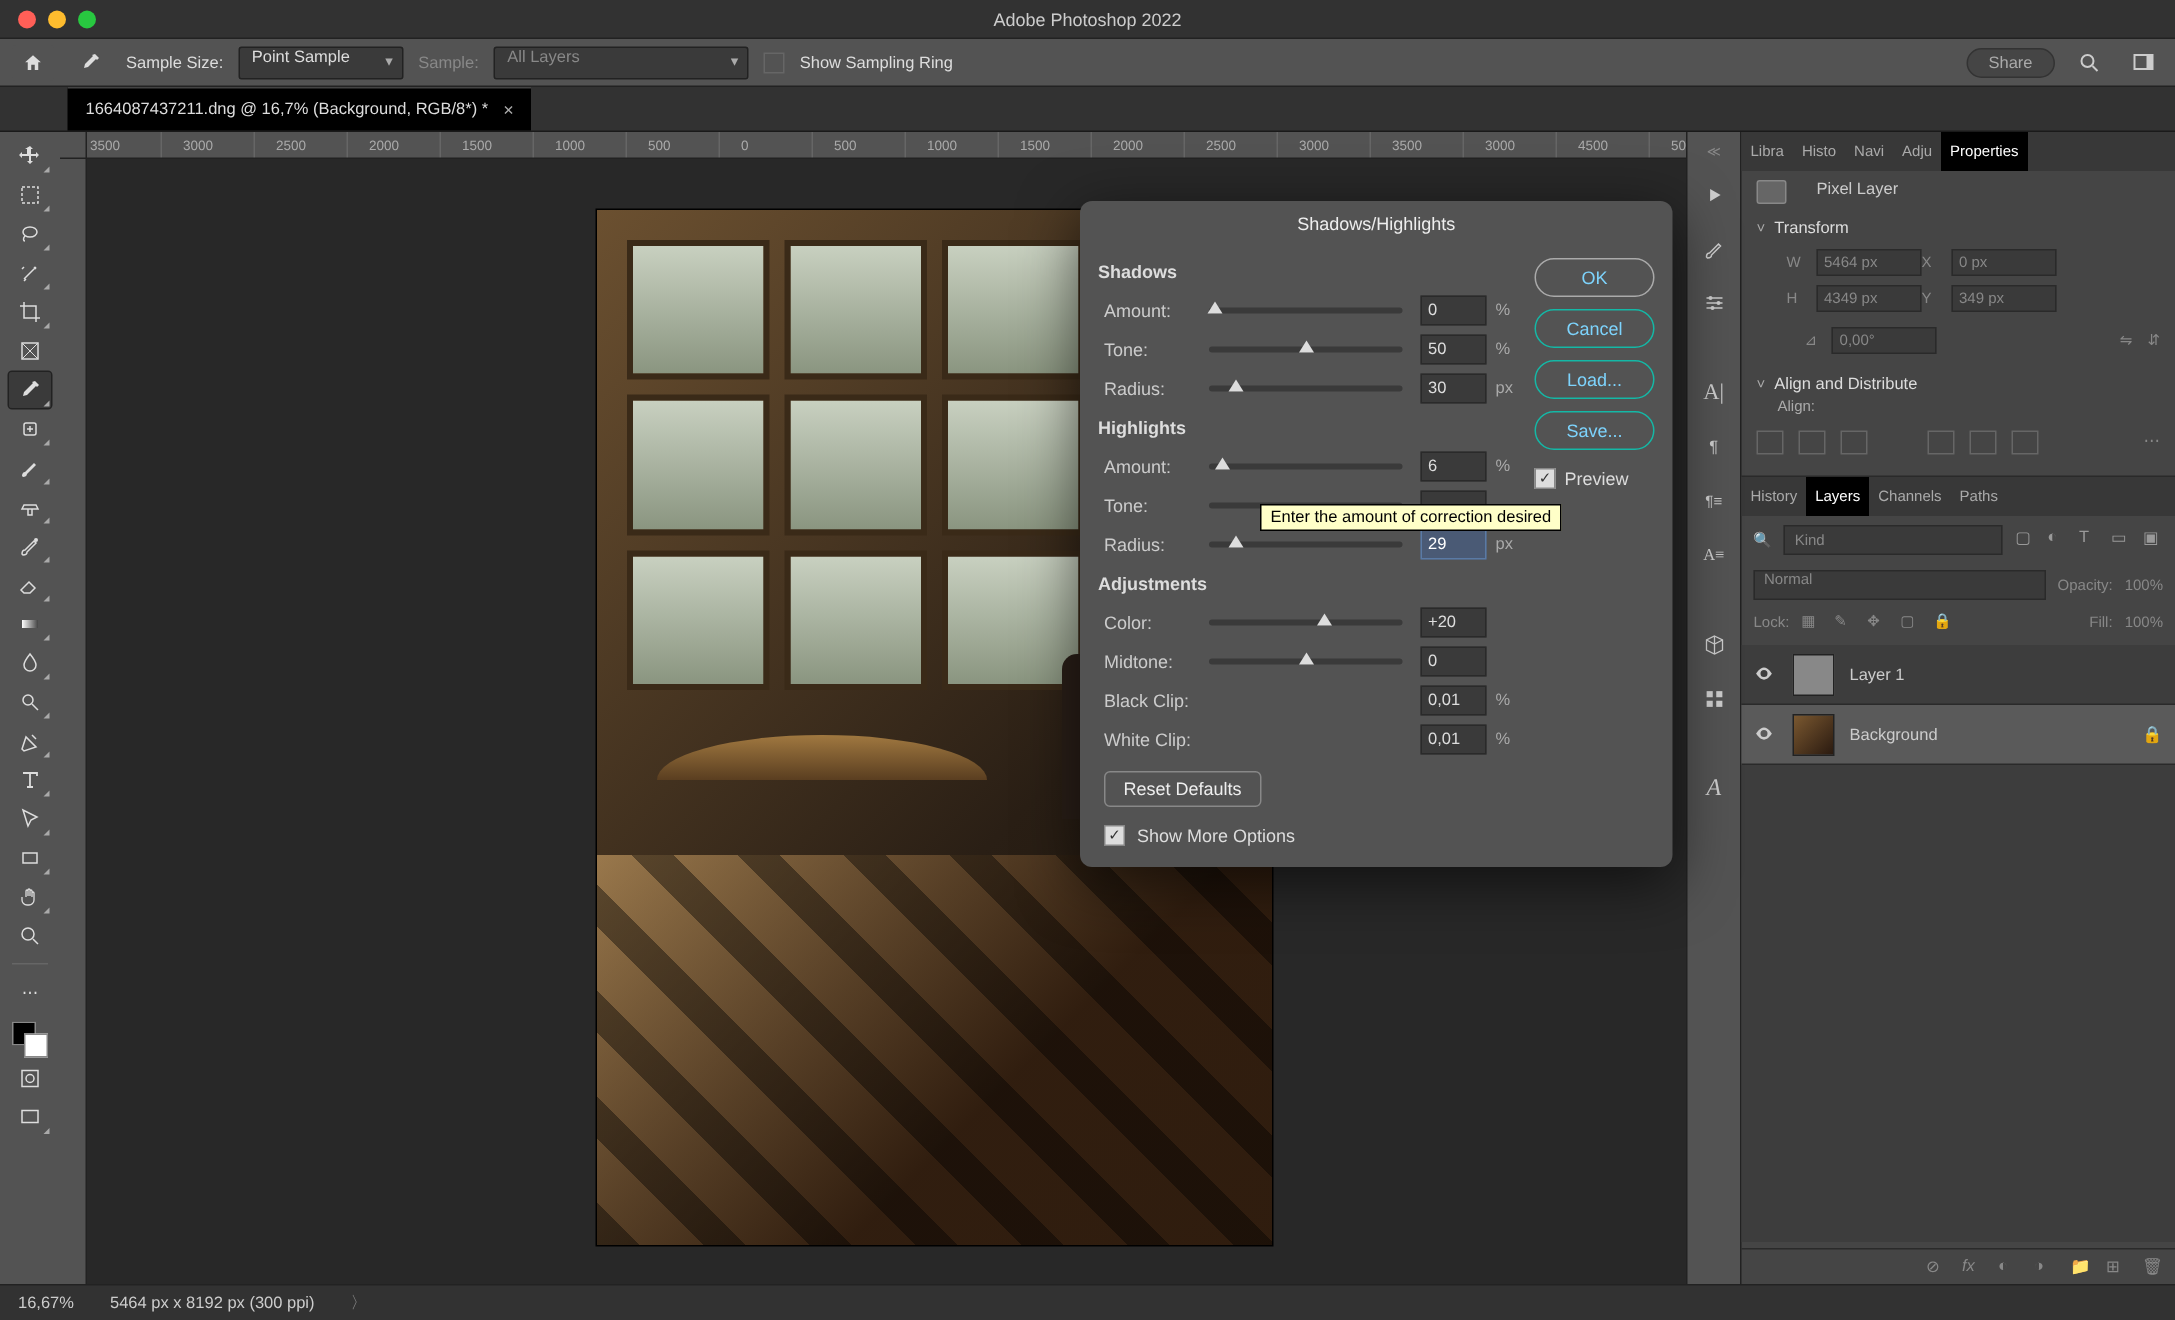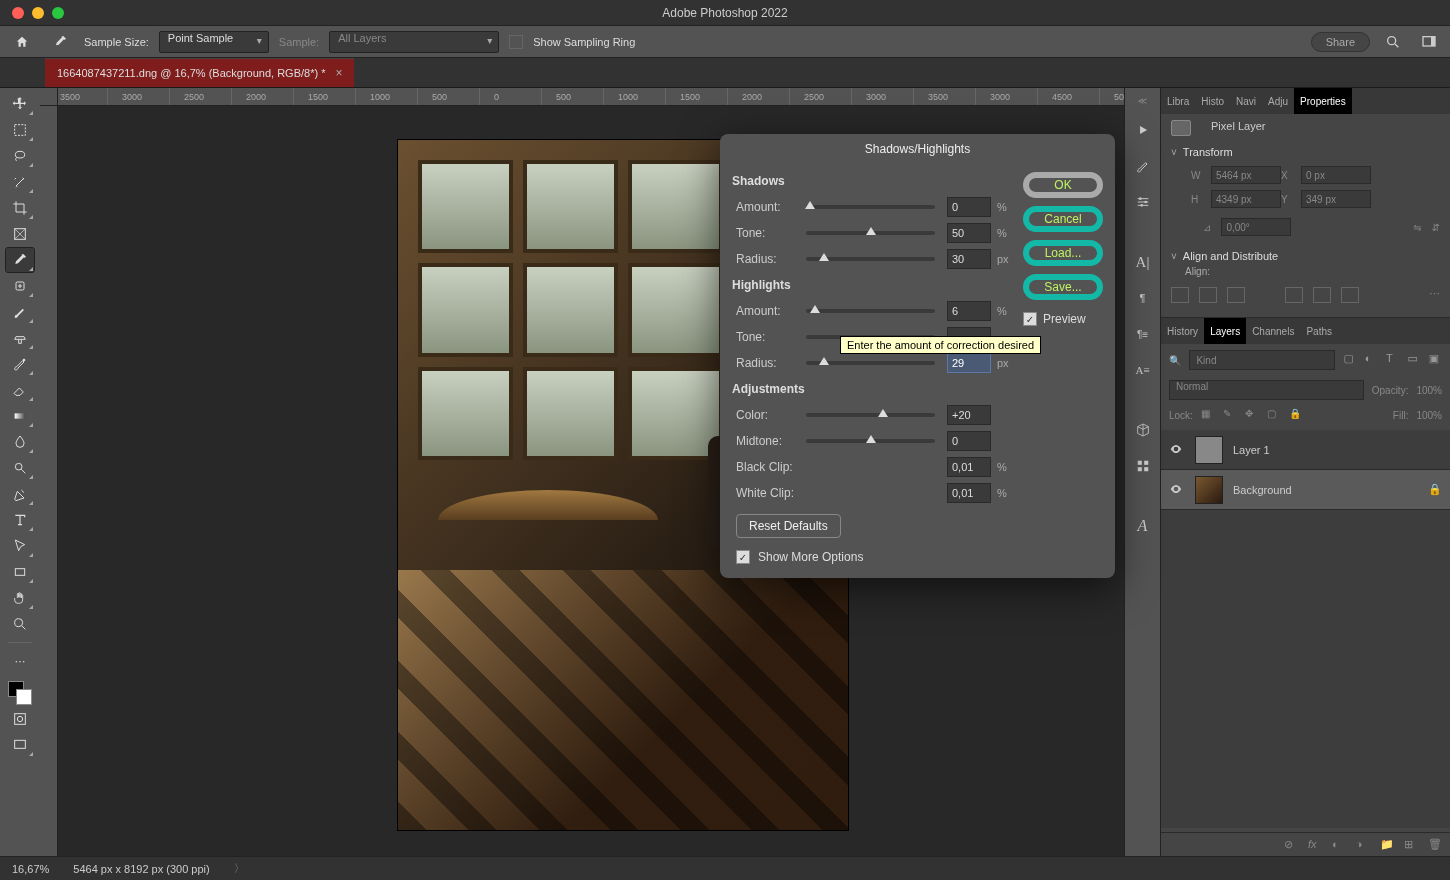--- a/index.html
+++ b/index.html
@@ -18,21 +18,21 @@
 .eyedrop-mini { width: 28px; height: 24px; display: flex; align-items: center; justify-content: center; }
 .opt-sel { background: #3a3a3a; border: 1px solid #222; height: 22px; padding: 0 24px 0 8px; color: #ddd; border-radius: 2px; position: relative; }
 .opt-sel::after { content: "▾"; position: absolute; right: 6px; top: 3px; color: #aaa; font-size: 10px; }
 .opt-dim { color: #888; }
 .optbar .spacer { flex: 1; }
 .share-pill { background: #454545; border: 1px solid #333; color: #aaa; padding: 3px 14px; border-radius: 12px; font-size: 11px; }
 .icon-btn { width: 26px; height: 26px; display: flex; align-items: center; justify-content: center; color: #ccc; }
 
 
 .tabbar { height: 30px; background: #323232; display: flex; align-items: flex-end; padding-left: 45px; border-bottom: 1px solid #1a1a1a; }
-.doc-tab { background: #7f1d1d; color: #ddd; font-size: 11px; padding: 7px 12px; border-top: 1px solid #444; display: flex; align-items: center; gap: 10px; }
+.doc-tab { background: #000000; color: #ddd; font-size: 11px; padding: 7px 12px; border-top: 1px solid #444; display: flex; align-items: center; gap: 10px; }
 .doc-tab .x { color: #aaa; font-size: 12px; }
 
 
 .main { display: flex; height: calc(880px - 26px - 32px - 30px - 24px); }
 .toolbar-left { width: 40px; background: #535353; display: flex; flex-direction: column; align-items: center; padding-top: 4px; gap: 2px; }
 .tool { width: 28px; height: 24px; display: flex; align-items: center; justify-content: center; color: #ddd; border-radius: 2px; position: relative; }
 .tool.sel { background: #3a3a3a; outline: 1px solid #222; }
 .tool .tri { position: absolute; right: 1px; bottom: 1px; width: 0; height: 0; border-left: 4px solid transparent; border-bottom: 4px solid #aaa; }
 .tool svg { width: 16px; height: 16px; }
 .swatches { width: 24px; height: 24px; position: relative; margin-top: 6px; }
@@ -95,21 +95,21 @@
 
 
 .status { height: 24px; background: #323232; display: flex; align-items: center; padding: 0 12px; gap: 24px; color: #ccc; font-size: 11px; border-top: 1px solid #222; }
 
 
 .dialog { position: absolute; top: 134px; left: 720px; width: 395px; background: #535353; border-radius: 8px; box-shadow: 0 10px 40px rgba(0,0,0,0.6); color: #ddd; font-size: 12px; }
 .dlg-title { text-align: center; padding: 8px 0; font-size: 12px; font-weight: 500; color: #eee; }
 .dlg-body { display: flex; }
 .dlg-main { flex: 1; padding: 4px 10px 14px 16px; }
 .dlg-side { width: 92px; padding: 8px 12px 8px 0; display: flex; flex-direction: column; gap: 8px; }
-.dlg-btn { background: #535353; border: 6px solid #14b8a6; color: #bef264; height: 26px; border-radius: 14px; font-size: 12px; display: flex; align-items: center; justify-content: center; }
+.dlg-btn { background: #535353; border: 1px solid #14b8a6; color: #7dd3fc; height: 26px; border-radius: 14px; font-size: 12px; display: flex; align-items: center; justify-content: center; }
 .dlg-btn.primary { border-color: #aaa; }
 .sec-h { font-size: 12px; color: #ddd; margin: 6px 0 6px -4px; font-weight: bold; }
 .srow { display: flex; align-items: center; height: 26px; gap: 6px; }
 .srow .lbl { width: 64px; color: #ccc; }
 .slider { flex: 1; height: 4px; background: #3a3a3a; border-radius: 2px; position: relative; margin-right: 6px; }
 .slider .knob { position: absolute; top: -4px; width: 0; height: 0; border-left: 5px solid transparent; border-right: 5px solid transparent; border-bottom: 8px solid #ddd; transform: translateX(-50%); }
 .valbox { width: 44px; height: 20px; background: #3a3a3a; border: 1px solid #2a2a2a; color: #ddd; text-align: left; padding: 0 4px; font-size: 11px; }
 .valbox.active { background: #4a5a75; color: #fff; border-color: #5a7aa5; }
 .unit { width: 16px; color: #aaa; font-size: 11px; }
 .chk { width: 14px; height: 14px; background: #ddd; border: 1px solid #888; display: inline-flex; align-items: center; justify-content: center; color: #333; font-size: 10px; }

